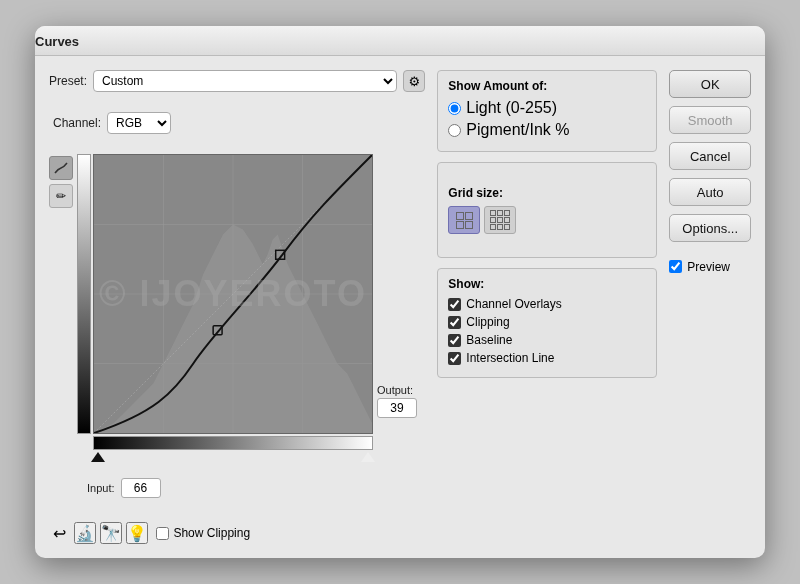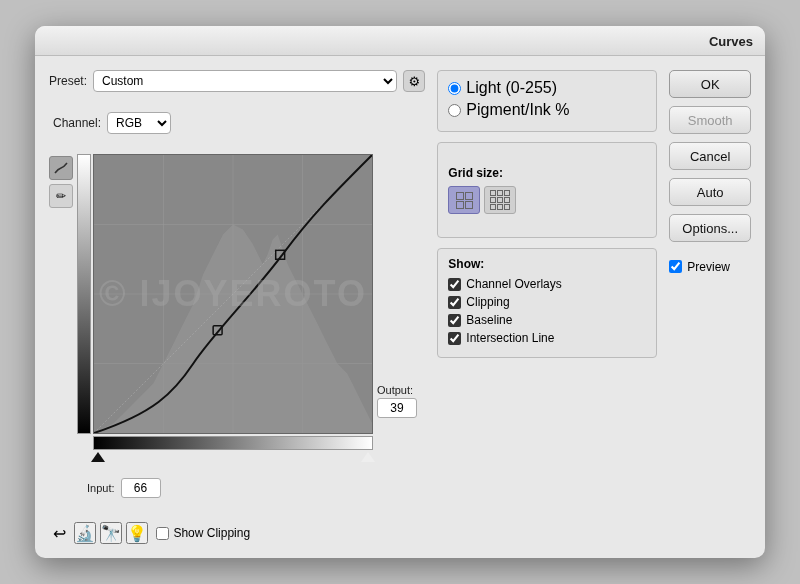--- a/index.html
+++ b/index.html
@@ -16,22 +16,22 @@
     .dialog {
       background: #e8e8e8;
       border-radius: 10px;
       box-shadow: 0 8px 30px rgba(0,0,0,0.4);
       width: 730px;
       padding: 0;
       overflow: hidden;
     }
     .title-bar {
       background: linear-gradient(180deg, #f2f2f2 0%, #dcdcdc 100%);
-      text-align: right;
-      padding: 8px 12px 6px;
+      text-align: left;
+      padding: 8px 0 6px;
       font-size: 13px;
       font-weight: 600;
       color: #222;
       border-bottom: 1px solid #bbb;
     }
     .dialog-body {
       display: flex;
       padding: 14px 14px 14px 14px;
       gap: 12px;
     }
@@ -489,20 +489,21 @@
         <div class="show-clipping-row">
           <input type="checkbox" class="show-clipping-cb" style="">
           <span class="show-clipping-label">Show Clipping</span>
         </div>
       </div>
     </div>
 
     <div class="right-section">
 
       <div class="show-amount-box">
+        <div class="box-title">Show Amount of:</div>
         <div class="radio-row">
           <input type="radio" name="show_amount" class="radio-input" checked="" style="">
           <span class="radio-label">Light  (0-255)</span>
         </div>
         <div class="radio-row">
           <input type="radio" name="show_amount" class="radio-input" style="">
           <span class="radio-label">Pigment/Ink %</span>
         </div>
       </div>
 

